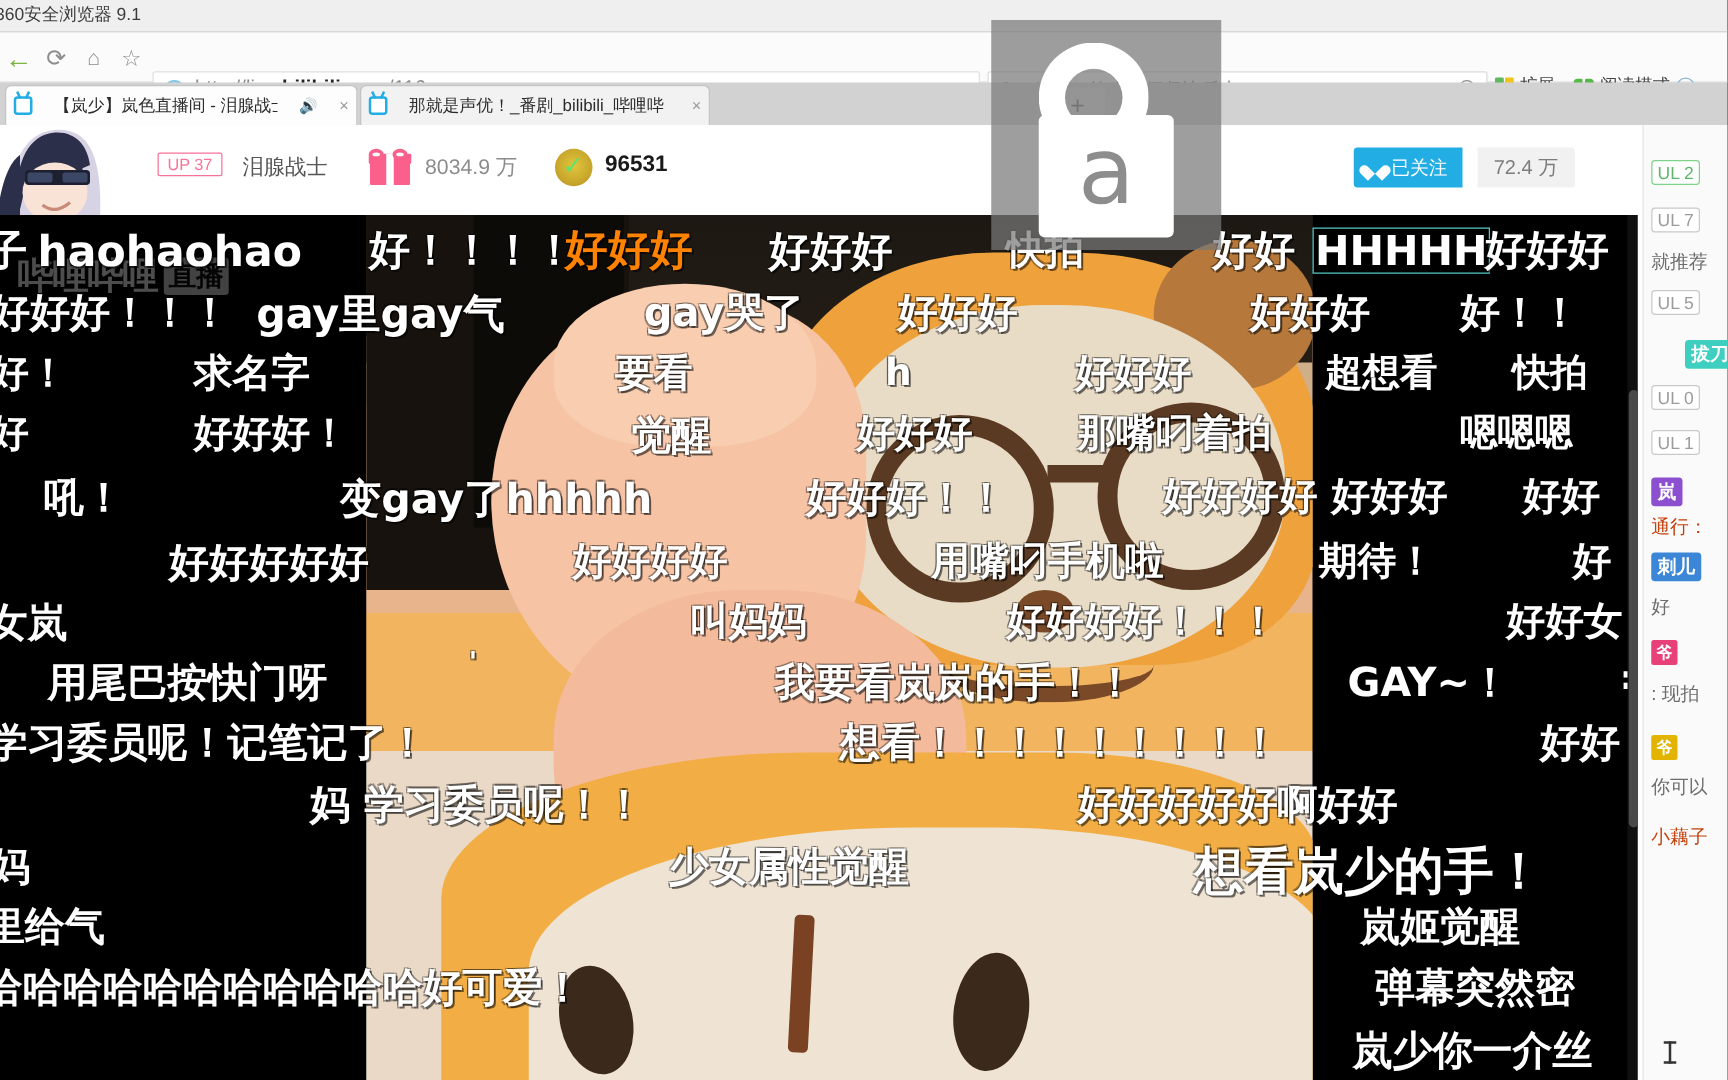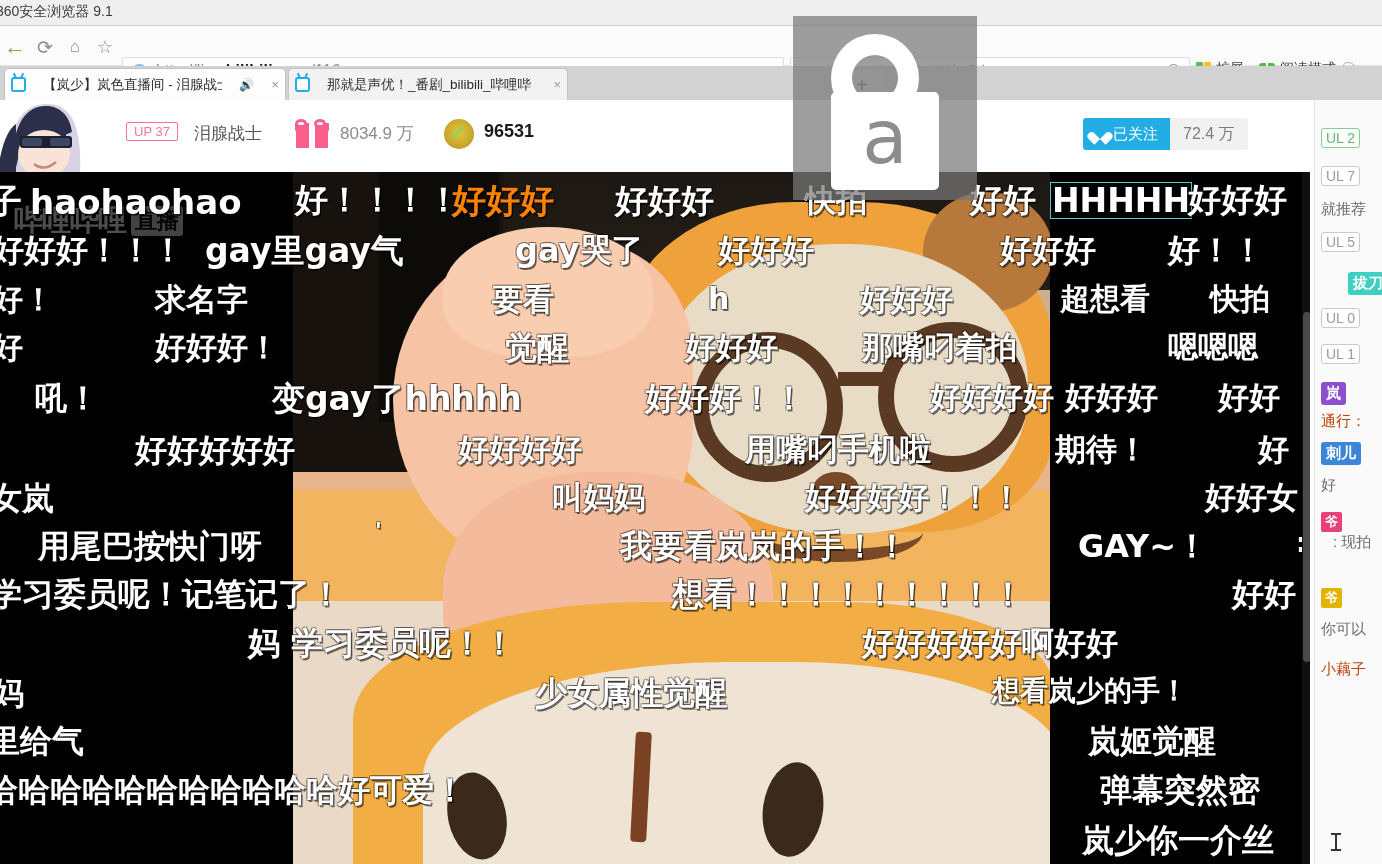--- a/index.html
+++ b/index.html
@@ -470,34 +470,34 @@
         <div class="dm" style="left: 620px; top: 358px; font-size: 32px;">我要看岚岚的手！！</div>
         <div class="dm" style="left: 1078px; top: 358px; font-size: 32px;">GAY~！</div>
         <div class="dm" style="left: 1296px; top: 358px; font-size: 26px;">:</div>
         <div class="dm" style="left: -10px; top: 406px; font-size: 32px;">学习委员呢！记笔记了！</div>
         <div class="dm" style="left: 672px; top: 406px; font-size: 32px;">想看！！！！！！！！！</div>
         <div class="dm" style="left: 1232px; top: 406px; font-size: 32px;">好好</div>
         <div class="dm" style="left: 248px; top: 455px; font-size: 32px;">妈 学习委员呢！！</div>
         <div class="dm" style="left: 862px; top: 455px; font-size: 32px;">好好好好好啊好好</div>
         <div class="dm" style="left: -8px; top: 505px; font-size: 32px;">妈</div>
         <div class="dm" style="left: 535px; top: 505px; font-size: 32px;">少女属性觉醒</div>
-        <div class="dm" style="left: 992px; top: 505px; font-size: 28px;">想看岚少的手！</div>
+        <div class="dm" style="left: 955px; top: 505px; font-size: 40px;">想看岚少的手！</div>
         <div class="dm" style="left: -12px; top: 553px; font-size: 32px;">里给气</div>
         <div class="dm" style="left: 1088px; top: 553px; font-size: 32px;">岚姬觉醒</div>
         <div class="dm" style="left: -14px; top: 602px; font-size: 32px;">哈哈哈哈哈哈哈哈哈哈哈好可爱！</div>
         <div class="dm" style="left: 1100px; top: 602px; font-size: 32px;">弹幕突然密</div>
         <div class="dm" style="left: 1082px; top: 652px; font-size: 32px;">岚少你一介丝</div>
       </div>
 
     <div class="vscroll">
       <div class="thumb"></div>
     </div>
   </div>
 
-  <div class="follow-wrap" style="left:1083px; top:18px;">
+  <div class="follow-wrap" style="left:1083px; top:18px;gap:12px;">
     <div class="follow-btn">
       <span class="heart"></span>
       <span>已关注</span>
     </div>
     <div class="follow-count">72.4 万</div>
   </div>
 
   <div class="chat">
     <div id="chat-list">
         <div class="chat-row" style="top: 28px;"><span class="ulbadge g">UL 2</span></div>
@@ -505,21 +505,21 @@
         <div class="chat-row" style="top: 100px;"><span>就推荐</span></div>
         <div class="chat-row" style="top: 132px;"><span class="ulbadge">UL 5</span></div>
         <div class="chat-row" style="top: 172px; padding-left: 27px;"><span class="pill teal">拔刀</span></div>
         <div class="chat-row" style="top: 208px;"><span class="ulbadge">UL 0</span></div>
         <div class="chat-row" style="top: 244px;"><span class="ulbadge">UL 1</span></div>
         <div class="chat-row" style="top: 282px;"><span class="pill purple">岚</span></div>
         <div class="chat-row" style="top: 312px;"><span class="cblue">通行：</span></div>
         <div class="chat-row" style="top: 342px;"><span class="pill blue">刺儿</span></div>
         <div class="chat-row" style="top: 376px;"><span>好</span></div>
         <div class="chat-row" style="top: 412px;"><span class="medal pink">爷</span></div>
-        <div class="chat-row" style="top: 433px; margin-left: 12px;"><span>: 现拍</span></div>
+        <div class="chat-row" style="top: 446px;"><span>: 现拍</span></div>
         <div class="chat-row" style="top: 488px;"><span class="medal gold">爷</span></div>
         <div class="chat-row" style="top: 520px;"><span>你可以</span></div>
         <div class="chat-row" style="top: 560px;"><span class="cblue">小藕子</span></div>
       </div>
     <div class="caret-i"></div>
   </div>
 </div>
 
 <div class="capslock">
   <div class="lock-shackle"></div>

